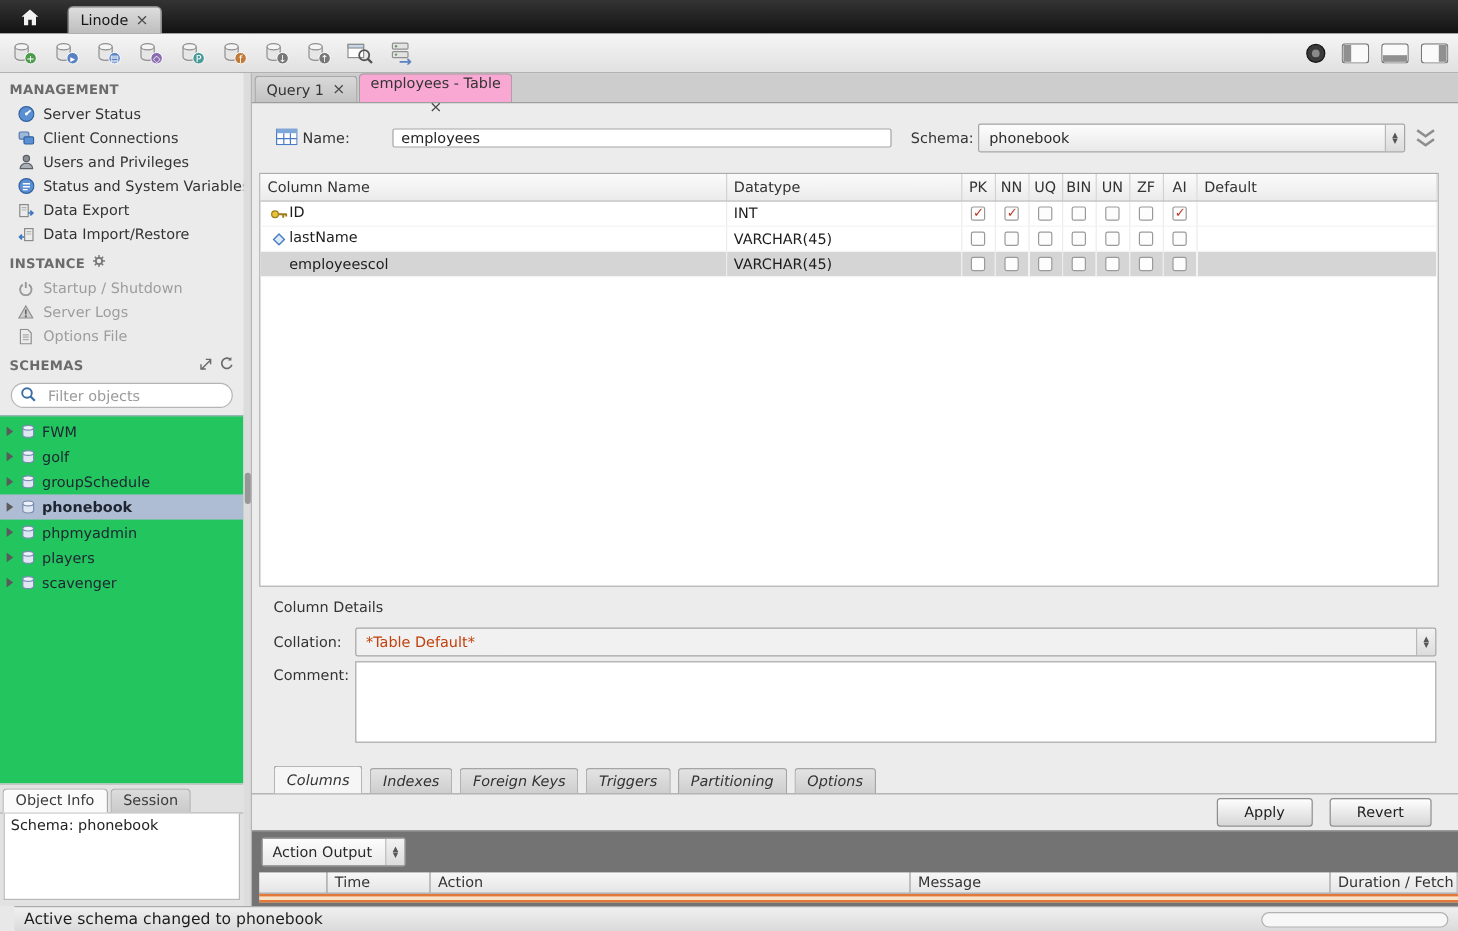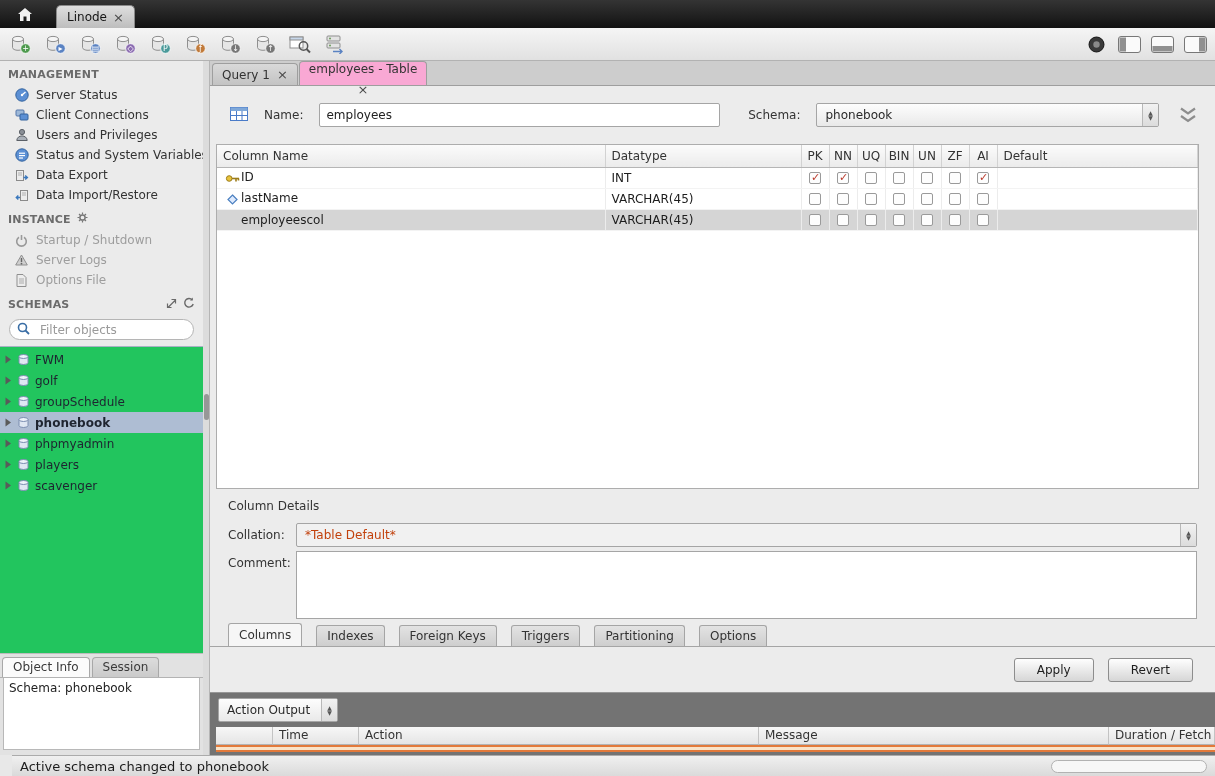--- a/index.html
+++ b/index.html
@@ -42,23 +42,23 @@
   .info-box{margin:0 3px;background:#fff;border:1px solid #b8b8b8;border-top:none;height:72px;padding:3px 5px;font-size:12px;color:#222;}
   .sidebar-scroll{position:absolute;left:203px;top:61px;width:7px;bottom:21px;background:#dcdcdc;border-right:1px solid #b5b5b5;}
   .sidebar-scroll .thumb{position:absolute;top:333px;left:1px;width:5px;height:26px;background:#979797;border-radius:3px;}
 
   
   .main{position:absolute;left:210px;top:61px;right:0;bottom:21px;display:flex;flex-direction:column;background:#ececec;}
   .main-tabs{height:25px;background:#cdcdcd;border-bottom:1px solid #9e9e9e;display:flex;align-items:flex-end;padding-left:2px;gap:1px;flex:none;}
   .main-tab{height:22px;padding:0 9px;display:flex;align-items:center;gap:7px;background:linear-gradient(#d9d9d9,#c3c3c3);border:1px solid #9e9e9e;border-bottom:none;border-radius:4px 4px 0 0;color:#333;}
   .main-tab.active{background:#f9a8d4;height:24px;flex-direction:column;}
   .editor{display:flex;flex-direction:column;flex:1;min-height:0;}
-  .editor-header{height:58px;display:flex;align-items:center;padding:0 14px 0 20px;gap:16px;flex:none;}
+  .editor-header{height:58px;display:flex;align-items:center;padding:0 14px 0 20px;gap:4px;flex:none;}
   .editor-header label{color:#333;}
-  .name-input{width:416px;height:24px;border:1px solid #a5a5a5;border-radius:2px;padding:0 6px;font:12px "DejaVu Sans",sans-serif;background:#fff;color:#222;}
+  .name-input{width:416px;height:16px;border:1px solid #a5a5a5;border-radius:2px;padding:0 6px;font:12px "DejaVu Sans",sans-serif;background:#fff;color:#222;margin-left:32px;}
   .schema-lb{margin-left:12px;}
   .combo{height:24px;background:linear-gradient(#fdfdfd,#e9e9e9);border:1px solid #a5a5a5;border-radius:2px;display:flex;align-items:stretch;overflow:hidden;}
   .combo .combo-text{flex:1;padding:4px 8px 0;white-space:nowrap;overflow:hidden;}
   .combo.disabled{background:#f1f1f1;}
   .combo.disabled .combo-text{color:#c2410c;}
   .stepper{width:16px;border-left:1px solid #b8b8b8;display:flex;flex-direction:column;align-items:center;justify-content:center;background:linear-gradient(#f2f2f2,#dcdcdc);}
   .stepper i{font-style:normal;font-size:6px;line-height:5px;color:#555;}
   .schema-combo{width:356px;}
   .chevrons{margin-left:auto;display:inline-flex;}
 
@@ -74,21 +74,21 @@
   .cb{display:inline-block;width:12px;height:12px;border:1px solid #9a9a9a;border-radius:2px;background:#fdfdfd;position:relative;vertical-align:middle;}
   .cb.checked::after{content:"✓";position:absolute;left:0;top:-2px;width:11px;text-align:center;color:#bb3a2c;font-weight:bold;font-size:11px;}
 
   .details{padding:8px 0 0 18px;flex:none;}
   .details-title{height:22px;color:#333;padding-top:2px;}
   .detail-row{display:flex;margin-top:4px;padding-right:18px;}
   .detail-row label{width:68px;padding-top:5px;color:#333;flex:none;}
   .collation-combo{flex:1;}
   textarea.comment{flex:1;height:68px;border:1px solid #a5a5a5;background:#fff;resize:none;font:12px "DejaVu Sans",sans-serif;padding:4px;color:#222;}
 
-  .editor-tabs{display:flex;align-items:flex-end;gap:14px;padding-left:18px;margin-top:4px;border-bottom:1px solid #a5a5a5;height:24px;flex:none;}
+  .editor-tabs{display:flex;align-items:flex-end;gap:6px;padding-left:18px;margin-top:19px;border-bottom:1px solid #a5a5a5;height:24px;flex:none;font-style:italic;}
   .etab{height:21px;padding:0 10px;display:flex;align-items:center;background:linear-gradient(#e3e3e3,#cecece);border:1px solid #a5a5a5;border-bottom:none;border-radius:3px 3px 0 0;color:#333;}
   .etab.active{background:#f6f6f6;height:23px;}
   .editor-footer{flex:1;display:flex;align-items:center;justify-content:flex-end;gap:14px;padding-right:22px;min-height:30px;}
   .btn{height:24px;padding:4px 22px;border:1px solid #8d8d8d;border-radius:3px;background:linear-gradient(#fefefe,#d6d6d6);font:12px "DejaVu Sans",sans-serif;color:#1d1d1d;}
 
   
   .output{height:63px;border-top:1px solid #979797;background:#737373;display:flex;flex-direction:column;flex:none;}
   .output-top{padding:5px 0 5px 8px;}
   .output-combo{width:120px;}
   .output-header{display:flex;height:18px;margin-left:6px;}

